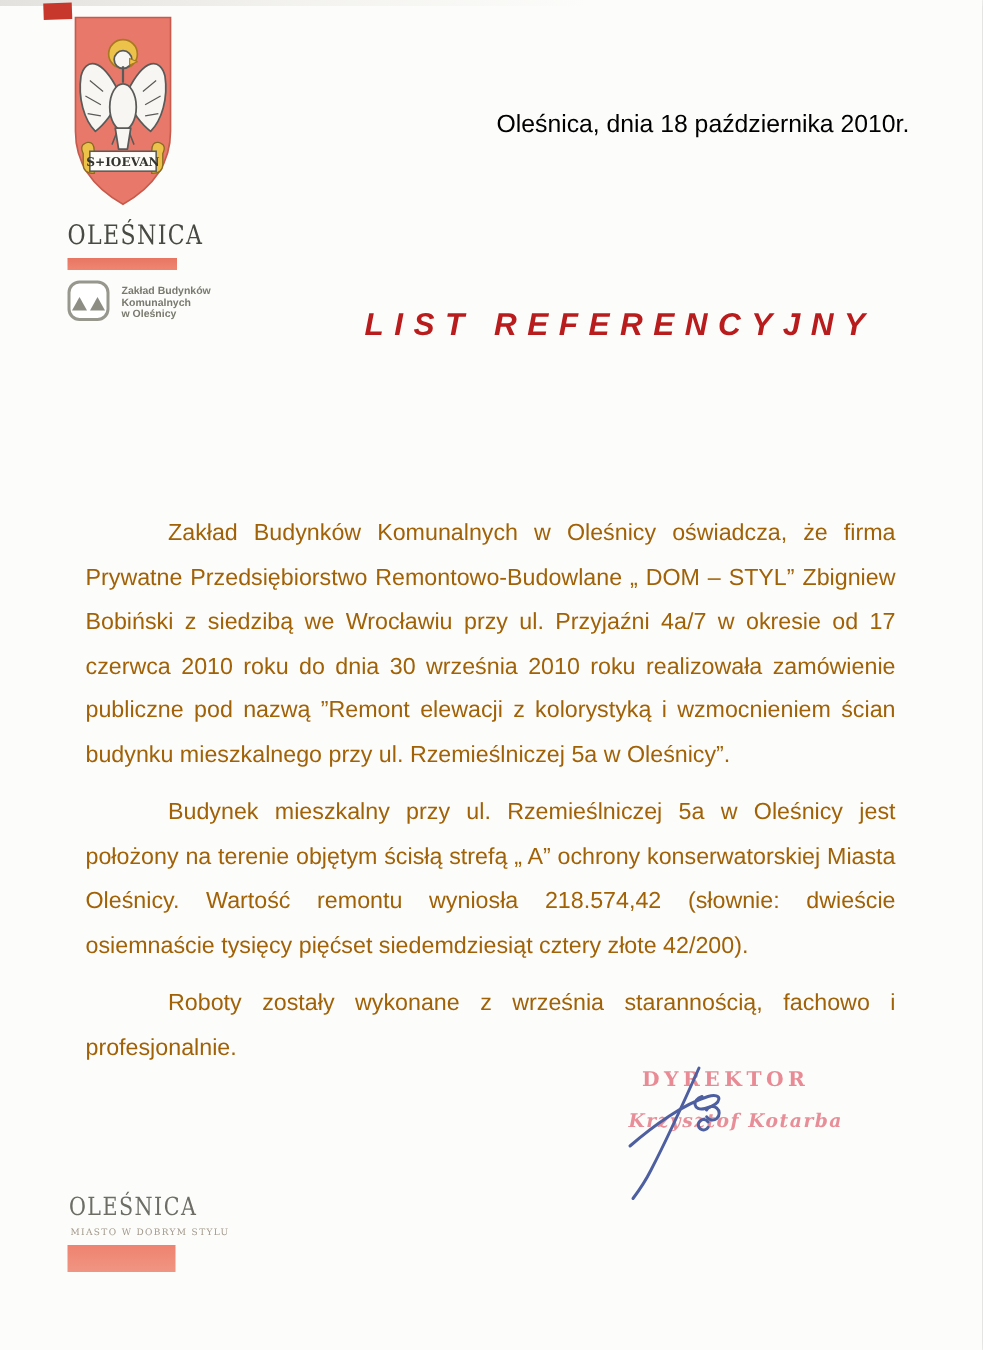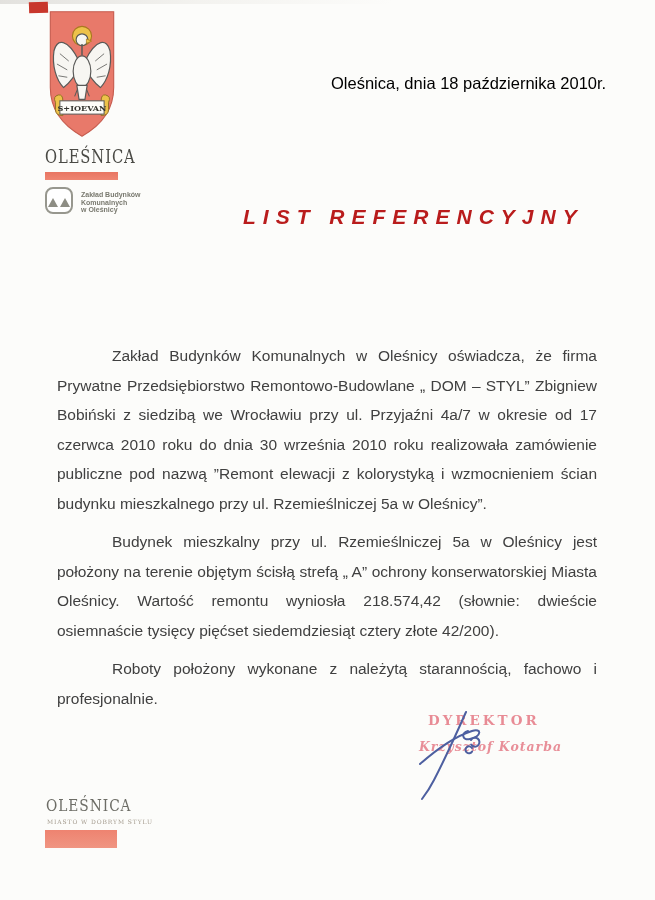--- a/index.html
+++ b/index.html
@@ -44,21 +44,21 @@
   
   .date-line{position:absolute;left:331px;top:74px;font-size:16.5px;color:#000000;}
   .title{
     position:absolute;left:243px;top:205px;
     font-size:21px;font-weight:700;font-style:italic;letter-spacing:7px;
     color:#b91c1c;white-space:nowrap;
   }
 
   
   .body-text{position:absolute;left:57px;top:341px;width:540px;
-    font-size:15.5px;line-height:29.5px;text-align:justify;color:#404040;}
+    font-size:15.5px;line-height:29.5px;text-align:justify;color:#a16207;}
   .body-text p{margin:0 0 9px 0;text-indent:55px;}
 
   
   .stamp-role{position:absolute;left:428px;top:712px;
     font-family:"DejaVu Serif",serif;font-weight:700;font-size:13.5px;
     letter-spacing:3px;color:rgba(224,95,110,.72);}
   .stamp-name{position:absolute;left:419px;top:739px;
     font-family:"DejaVu Serif",serif;font-weight:700;font-style:italic;
     font-size:12.5px;letter-spacing:1px;color:rgba(224,95,110,.7);}
   .signature-svg{position:absolute;left:398px;top:702px;}
@@ -118,21 +118,21 @@
     <div>w Oleśnicy</div>
   </div>
 
 
   <div class="date-line">Oleśnica, dnia 18 października 2010r.</div>
   <div class="title">LIST REFERENCYJNY</div>
 
   <div class="body-text">
     <p>Zakład Budynków Komunalnych w Oleśnicy oświadcza, że firma Prywatne Przedsiębiorstwo Remontowo-Budowlane „ DOM – STYL” Zbigniew Bobiński z siedzibą we Wrocławiu przy ul. Przyjaźni 4a/7 w okresie od 17 czerwca 2010 roku do dnia 30 września 2010 roku realizowała zamówienie publiczne pod nazwą ”Remont elewacji z kolorystyką i wzmocnieniem ścian budynku mieszkalnego przy ul. Rzemieślniczej 5a w Oleśnicy”.</p>
     <p>Budynek mieszkalny przy ul. Rzemieślniczej 5a w Oleśnicy jest położony na terenie objętym ścisłą strefą „ A” ochrony konserwatorskiej Miasta Oleśnicy. Wartość remontu wyniosła 218.574,42 (słownie: dwieście osiemnaście tysięcy pięćset siedemdziesiąt cztery złote 42/200).</p>
-    <p>Roboty położony wykonane z należytą starannością, fachowo i profesjonalnie.</p>
+    <p>Roboty zostały wykonane z września starannością, fachowo i profesjonalnie.</p>
   </div>
 
   <div class="stamp-role">DYREKTOR</div>
   <div class="stamp-name">Krzysztof Kotarba</div>
   <svg class="signature-svg" width="130" height="100" viewBox="0 0 130 100" xmlns="http://www.w3.org/2000/svg">
     <g fill="none" stroke="#4d5fa0" stroke-width="2" stroke-linecap="round">
       <path d="M68,10 C60,28 48,55 36,78 C32,86 27,93 24,97"></path>
       <path d="M22,62 C38,48 58,34 74,29 C84,26 84,34 72,37 C64,39 63,31 70,29"></path>
       <path d="M73,38 a4.5,4.5 0 1,1 0.1,4.5"></path>
       <path d="M74,46 a3.5,3.5 0 1,0 0.1,3.5"></path>

